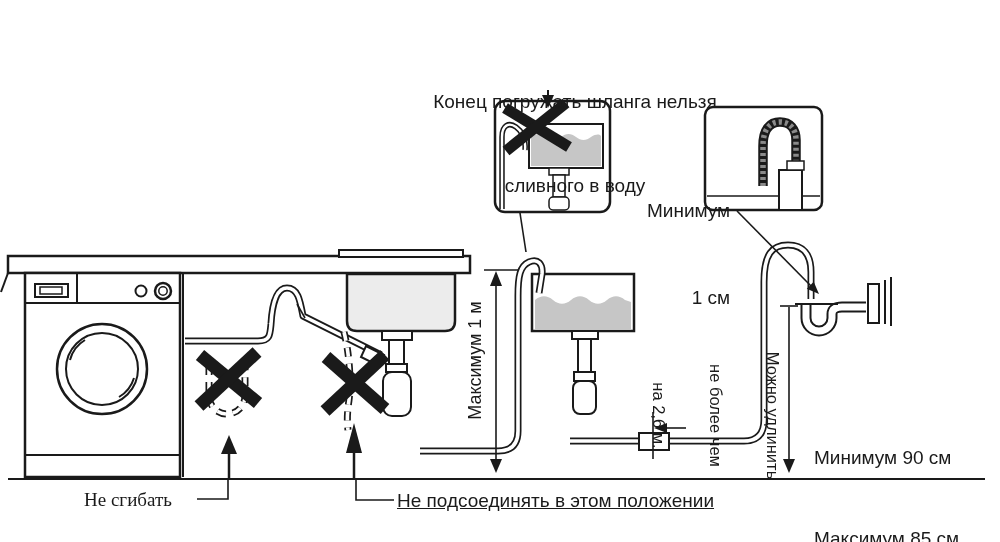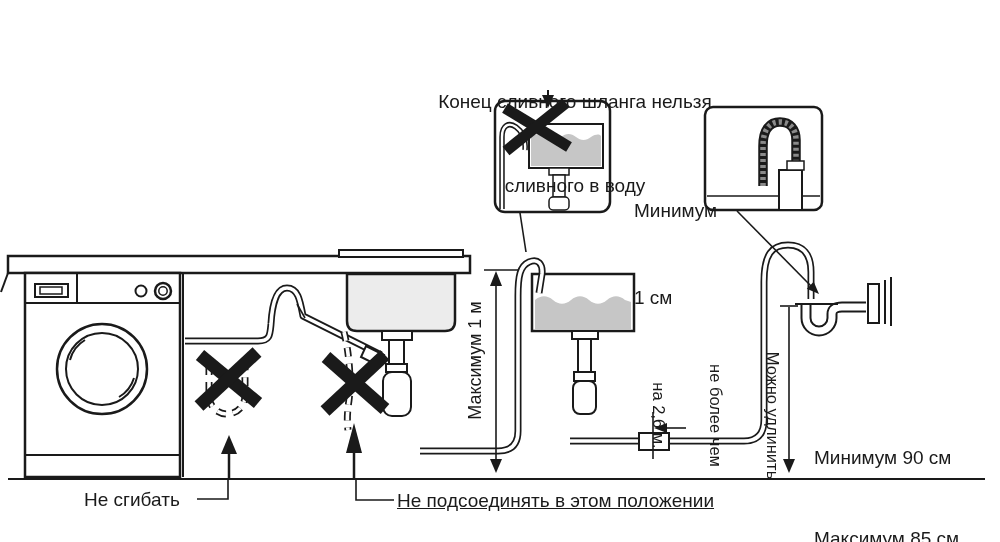--- a/index.html
+++ b/index.html
@@ -193,39 +193,39 @@
       <path class="insethose-i" d="M763 186 V146 C763 129 770 122 780 122 C790 122 796 129 796 140 V162"></path>
       <rect class="s15 fw" x="787" y="161" width="17" height="9"></rect>
     </g>
     <g>
       <path class="thin" d="M737 211 L812 287"></path>
       <polygon class="ah" points="819,294 813.7,281.8 806.8,288.7"></polygon>
     </g>
   </svg>
 
   <div class="lbl center" style="left:395px;top:32px;width:360px;line-height:28px;">
-    <div>Конец сливного шланга нельзя</div>
+    <div>Конец погружать шланга нельзя</div>
     <div>сливного в воду</div>
   </div>
 
-  <div class="lbl" style="left:634px;top:138px;line-height:29px;">
+  <div class="lbl" style="left:647px;top:138px;line-height:29px;text-align:right;">
     <div>Минимум</div>
     <div>1 см</div>
   </div>
 
   <div class="lbl center rot-ccw" style="left:395px;top:347px;width:160px;font-size:18px;">Максимум 1 м</div>
 
   <div class="lbl center rot-cw" style="left:640px;top:311px;width:150px;font-size:16.5px;line-height:19px;">
     <div>Можно удлинить</div>
     <div>не более чем</div>
     <div>на 2,6 м.</div>
   </div>
 
   <div class="lbl" style="left:814px;top:390px;line-height:27px;">
     <div>Минимум 90 см</div>
     <div>Максимум 85 см</div>
   </div>
 
-  <div class="lbl" style="left:84px;top:486px;">Не сгибать</div>
+  <div class="lbl" style="left:84px;top:486px;font-family:Liberation Serif, serif;">Не сгибать</div>
 
   <div class="lbl" style="left:397px;top:487px;text-decoration:underline;">Не подсоединять в этом положении</div>
 
 </div>
 
 </body></html>

